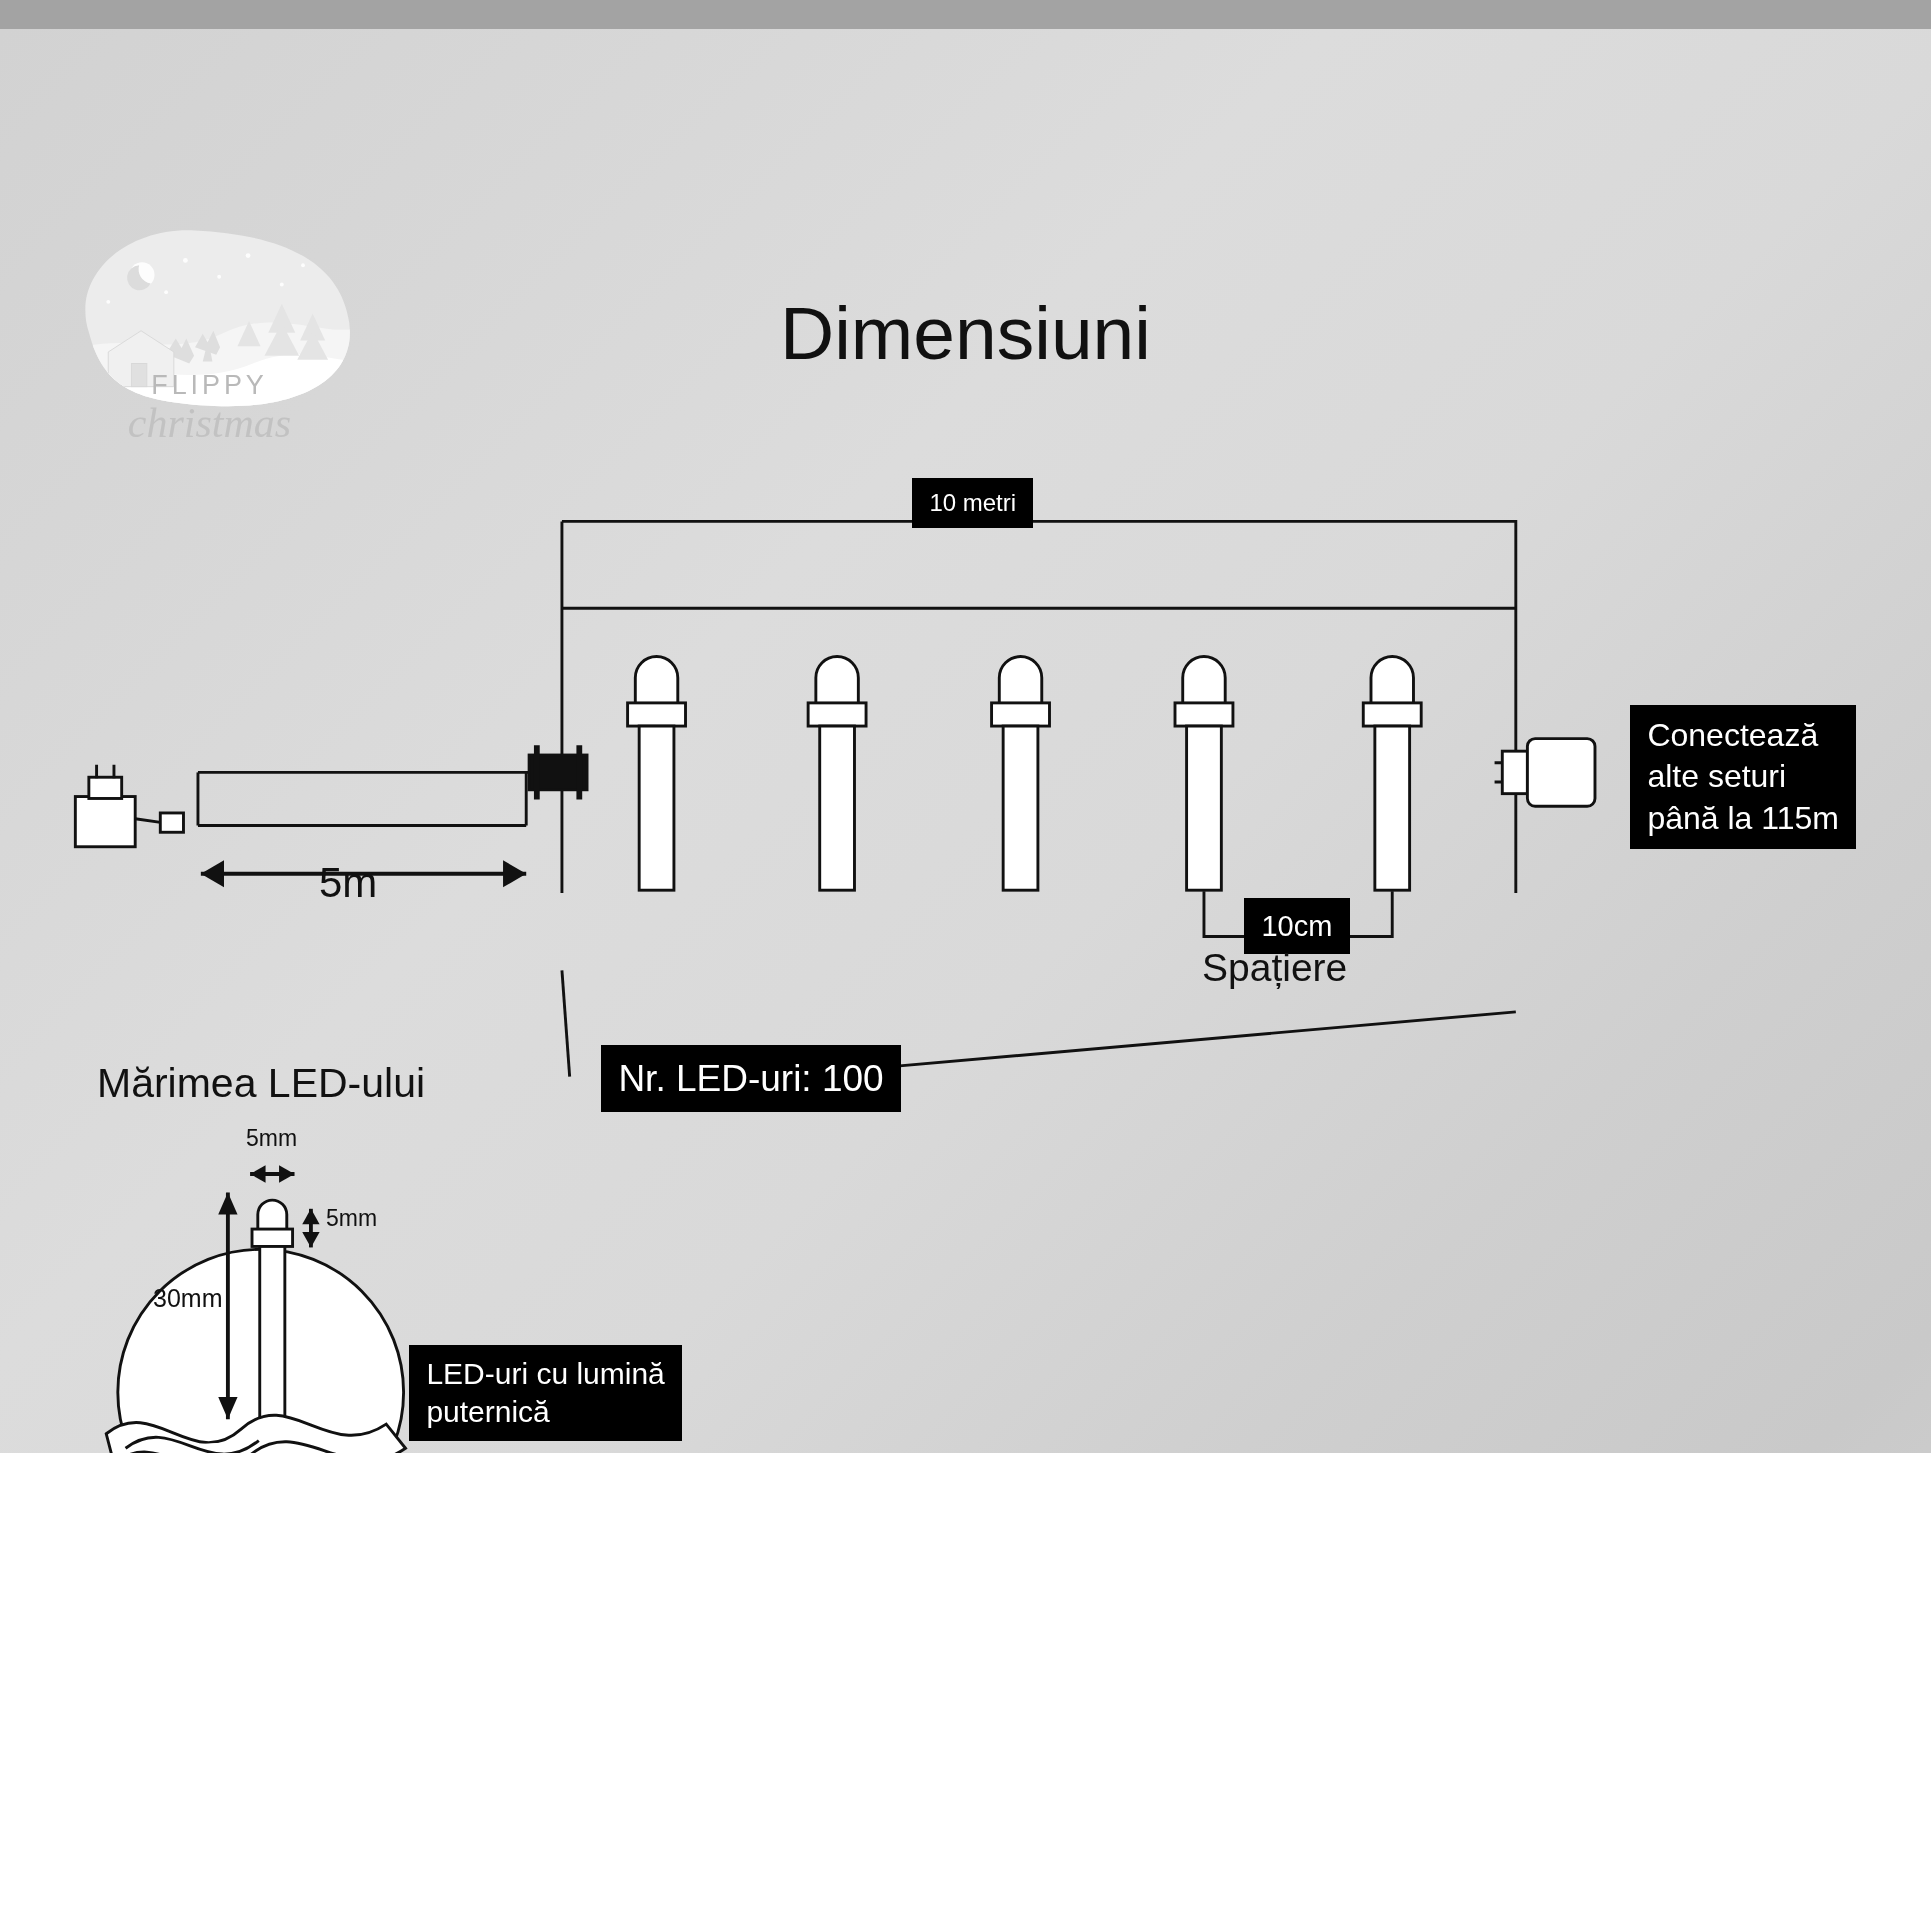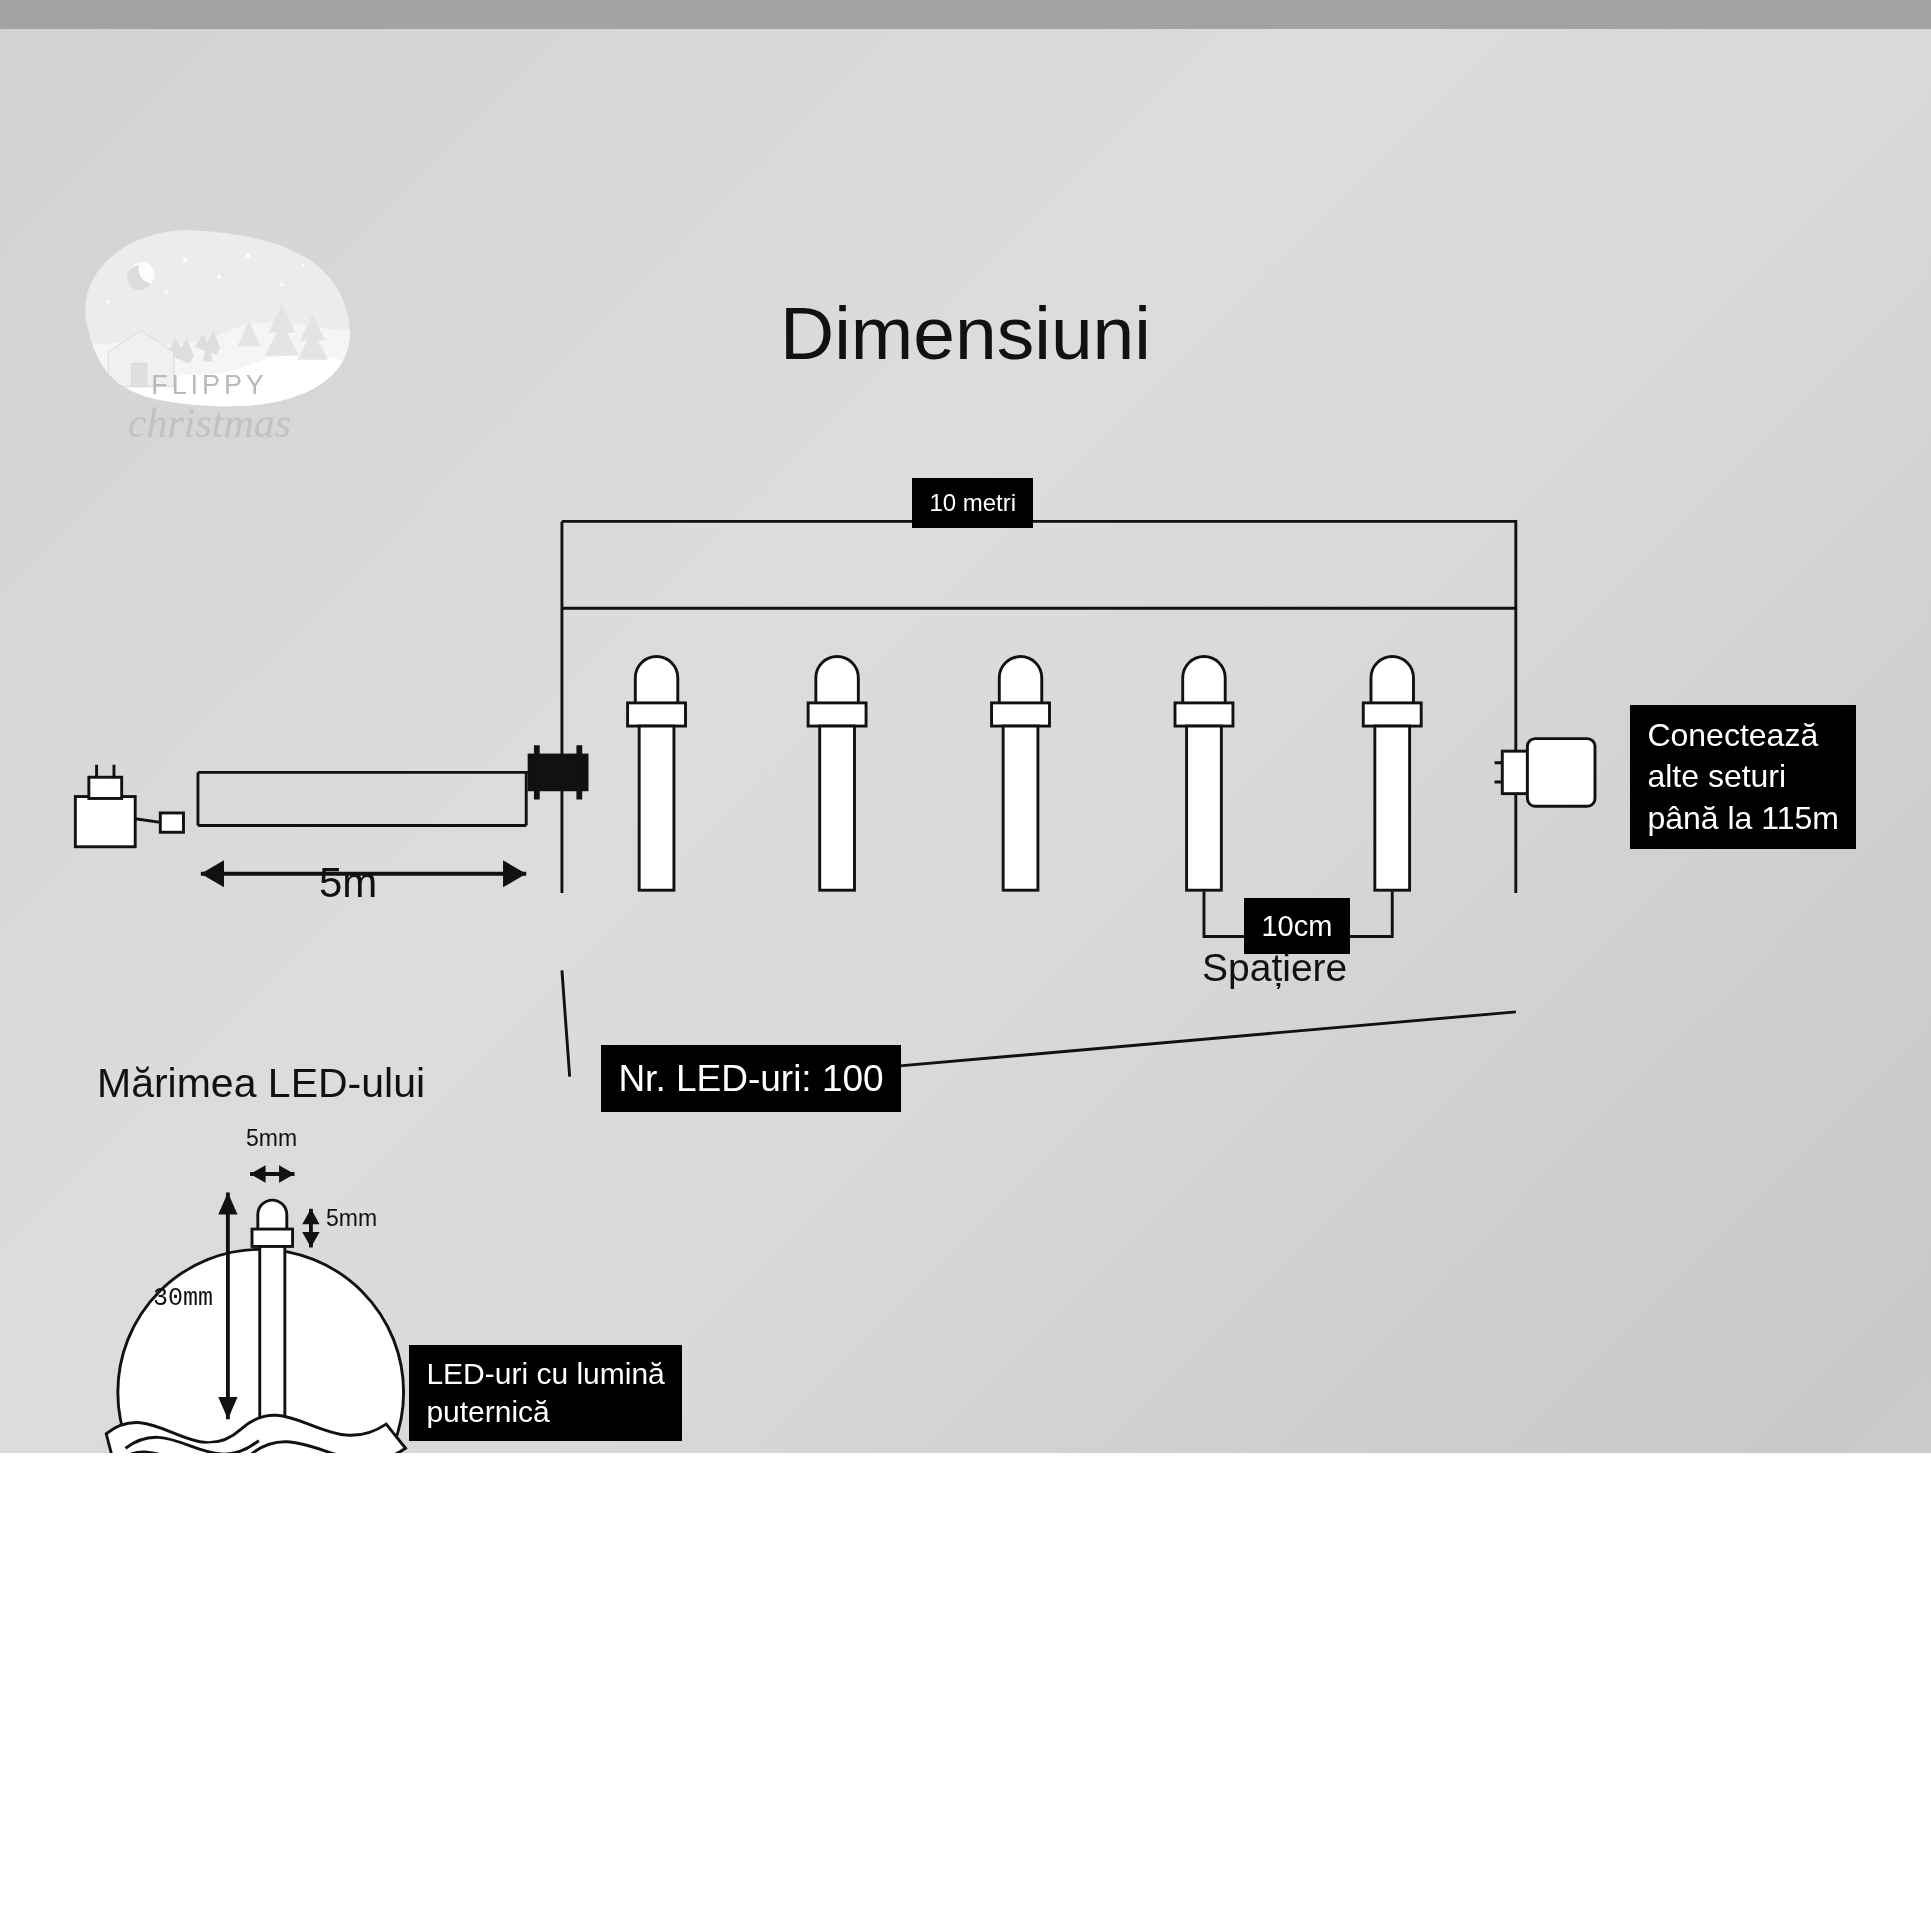--- a/index.html
+++ b/index.html
@@ -288,18 +288,18 @@
     <div class="plain" style="left:319px; top:830px; font-size:42px;">5m</div>
 
     <div class="plain" style="left:1202px; top:917px; font-size:39px;">Spațiere</div>
 
     <div class="plain" style="left:97px; top:1031px; font-size:41px;">Mărimea LED-ului</div>
 
     <div class="plain" style="left:246px; top:1096px; font-size:23px;">5mm</div>
 
     <div class="plain" style="left:326px; top:1176px; font-size:23px;">5mm</div>
 
-    <div class="plain" style="left:153px; top:1255px; font-size:25px;font-family:Liberation Mono, monospace;">30mm</div>
+    <div class="plain" style="left:153px; top:1255px; font-size:25px;">30mm</div>
 
 
   </div>
 </div>
 
 
 </body></html>

